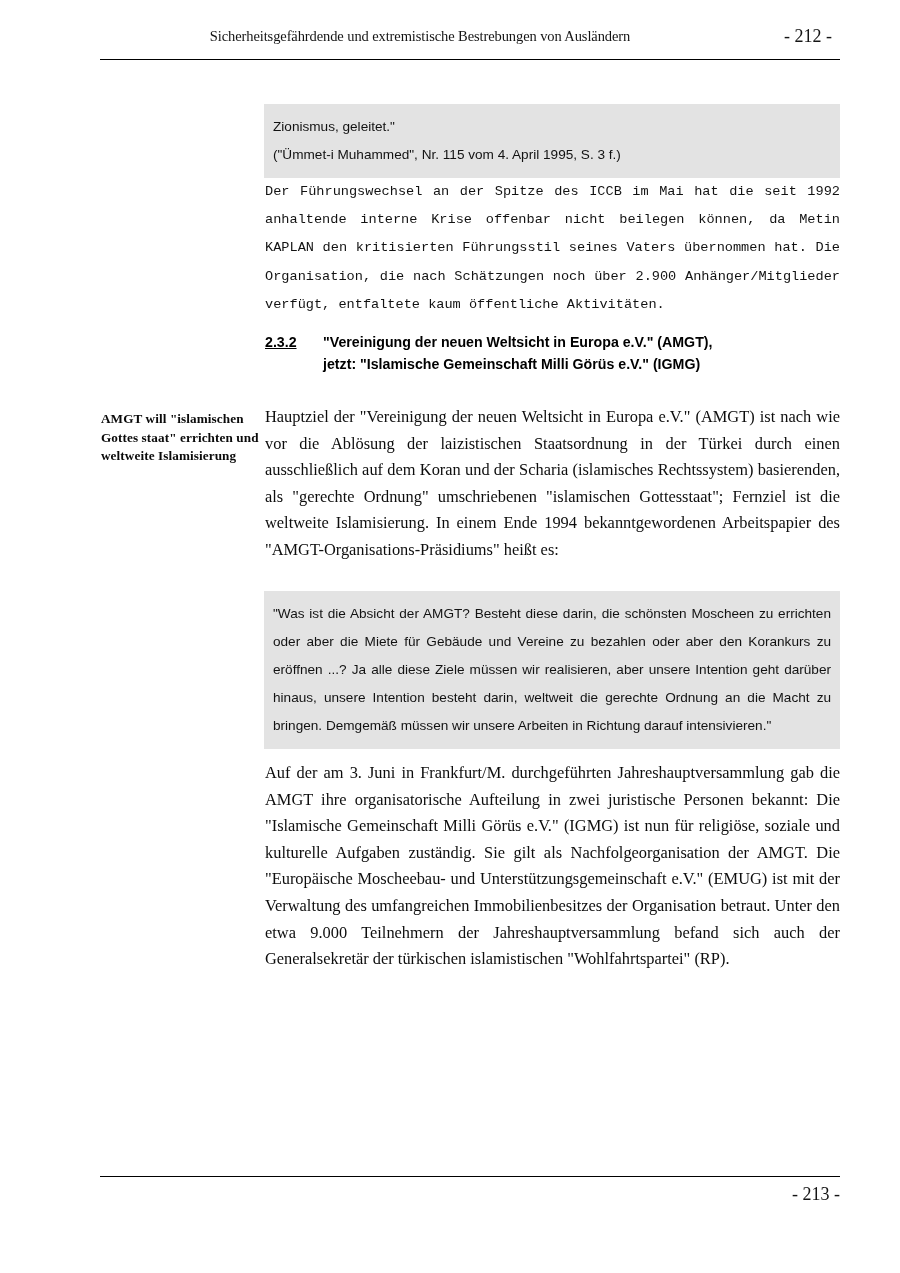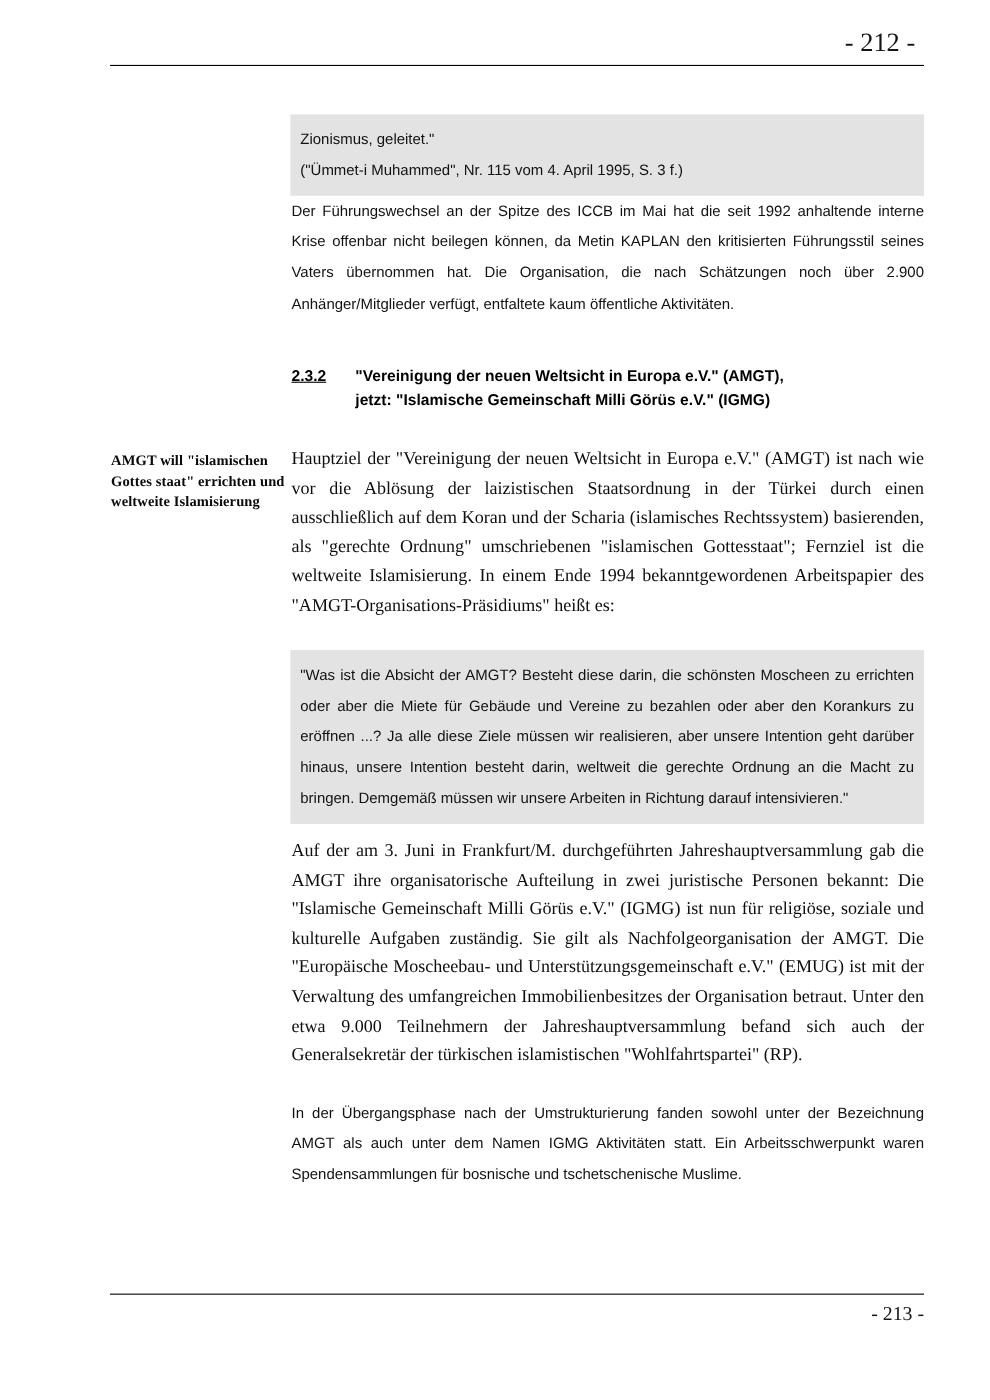--- a/index.html
+++ b/index.html
@@ -41,21 +41,21 @@
     font-size: 14.5px;
     letter-spacing: -0.1px;
     color: #141414;
     white-space: nowrap;
   }
   .header-pageno {
     position: absolute;
     right: 8px;
     top: -2px;
     font-family: "Liberation Serif", serif;
-    font-size: 24px;
+    font-size: 18px;
     color: #141414;
     white-space: nowrap;
   }
   .rule-top {
     position: absolute;
     left: 100px;
     top: 59px;
     width: 740px;
     height: 0;
     border-top: 1.6px solid #000000;
@@ -108,21 +108,21 @@
   .quote-block p {
     margin: 0;
   }
   .quote-block p.nojust {
     text-align: left;
   }
 
   
   .para-sans {
     position: absolute;
-    font-family: Liberation Sans, sans-serif;
+    font-family: Liberation Mono, monospace;
     font-size: 13.6px;
     line-height: 28.2px;
     color: #121212;
     text-align: justify;
     text-justify: inter-word;
   }
 
   
   .para-serif {
     position: absolute;
@@ -153,20 +153,21 @@
     display: block;
     padding-left: 58px;
   }
 </style>
 </head>
 <body>
 
 <div class="page">
 
   <div class="header-zone">
+    <div class="header-title">Sicherheitsgefährdende und extremistische Bestrebungen von Ausländern</div>
     <div class="header-pageno">- 212 -</div>
   </div>
   <div class="rule-top"></div>
 
   <div class="quote-block" style="left:264px; top:104px; width:576px;">
     <p class="nojust">Zionismus, geleitet."</p>
     <p class="nojust">("Ümmet-i Muhammed", Nr. 115 vom 4. April 1995, S. 3 f.)</p>
   </div>
 
   <div class="para-sans" style="left:265px; top:178px; width:575px;">Der Führungswechsel an der Spitze des ICCB im Mai hat die seit 1992 anhaltende interne Krise offenbar nicht beilegen können, da Metin KAPLAN den kritisierten Führungsstil seines Vaters übernommen hat. Die Organisation, die nach Schätzungen noch über 2.900 Anhänger/Mitglieder verfügt, entfaltete kaum öffentliche Aktivitäten.</div>
@@ -180,18 +181,17 @@
 
   <div class="para-serif" style="left:265px; top:404px; width:575px;">Hauptziel der "Vereinigung der neuen Weltsicht in Europa e.V." (AMGT) ist nach wie vor die Ablösung der laizistischen Staatsordnung in der Türkei durch einen ausschließlich auf dem Koran und der Scharia (islamisches Rechtssystem) basierenden, als "gerechte Ordnung" umschriebenen "islamischen Gottesstaat"; Fernziel ist die weltweite Islamisierung. In einem Ende 1994 bekanntgewordenen Arbeitspapier des "AMGT-Organisations-Präsidiums" heißt es:</div>
 
   <div class="quote-block" style="left:264px; top:591px; width:576px;">
     <p>"Was ist die Absicht der AMGT? Besteht diese darin, die schönsten Moscheen zu errichten oder aber die Miete für Gebäude und Vereine zu bezahlen oder aber den Korankurs zu eröffnen ...? Ja alle diese Ziele müssen wir realisieren, aber unsere Intention geht darüber hinaus, unsere Intention besteht darin, weltweit die gerechte Ordnung an die Macht zu bringen. Demgemäß müssen wir unsere Arbeiten in Richtung darauf intensivieren."</p>
   </div>
 
 
   <div class="para-serif" style="left:265px; top:760px; width:575px;">Auf der am 3. Juni in Frankfurt/M. durchgeführten Jahreshauptversammlung gab die AMGT ihre organisatorische Aufteilung in zwei juristische Personen bekannt: Die "Islamische Gemeinschaft Milli Görüs e.V." (IGMG) ist nun für religiöse, soziale und kulturelle Aufgaben zuständig. Sie gilt als Nachfolgeorganisation der AMGT. Die "Europäische Moscheebau- und Unterstützungsgemeinschaft e.V." (EMUG) ist mit der Verwaltung des umfangreichen Immobilienbesitzes der Organisation betraut. Unter den etwa 9.000 Teilnehmern der Jahreshauptversammlung befand sich auch der Generalsekretär der türkischen islamistischen "Wohlfahrtspartei" (RP).</div>
 
-  <div class="para-sans" style="left:265px; top:998px; width:575px;">In der Übergangsphase nach der Umstrukturierung fanden sowohl unter der Bezeichnung AMGT als auch unter dem Namen IGMG Aktivitäten statt. Ein Arbeitsschwerpunkt waren Spendensammlungen für bosnische und tschetschenische Muslime.</div>
 
   <div class="rule-bottom"></div>
   <div class="footer-pageno">- 213 -</div>
 
 </div>
 
 </body></html>

